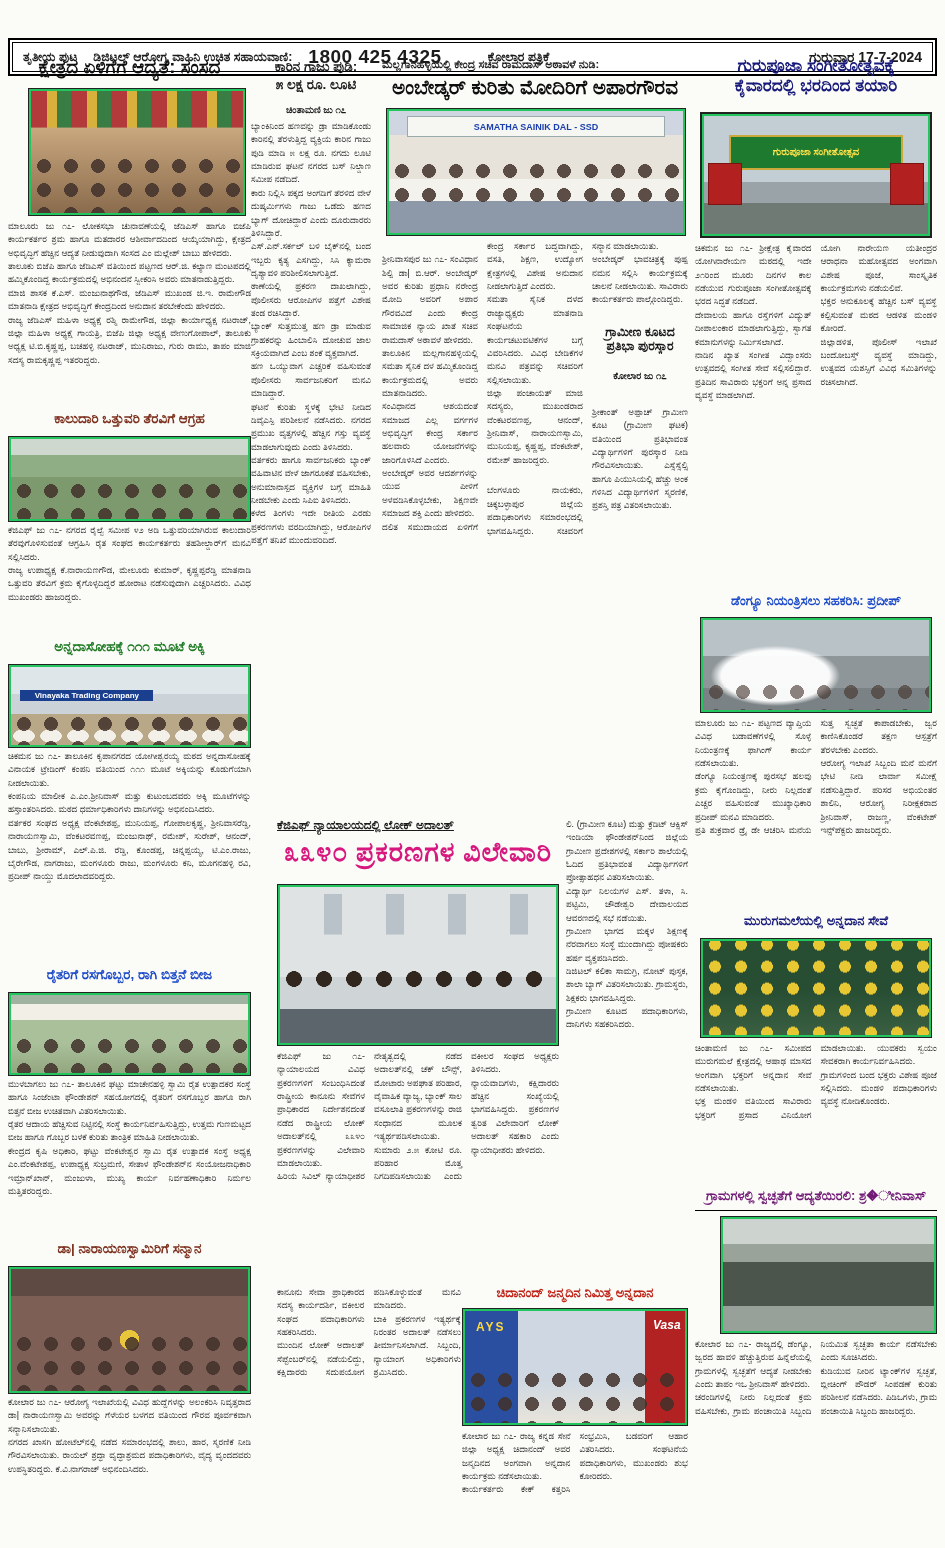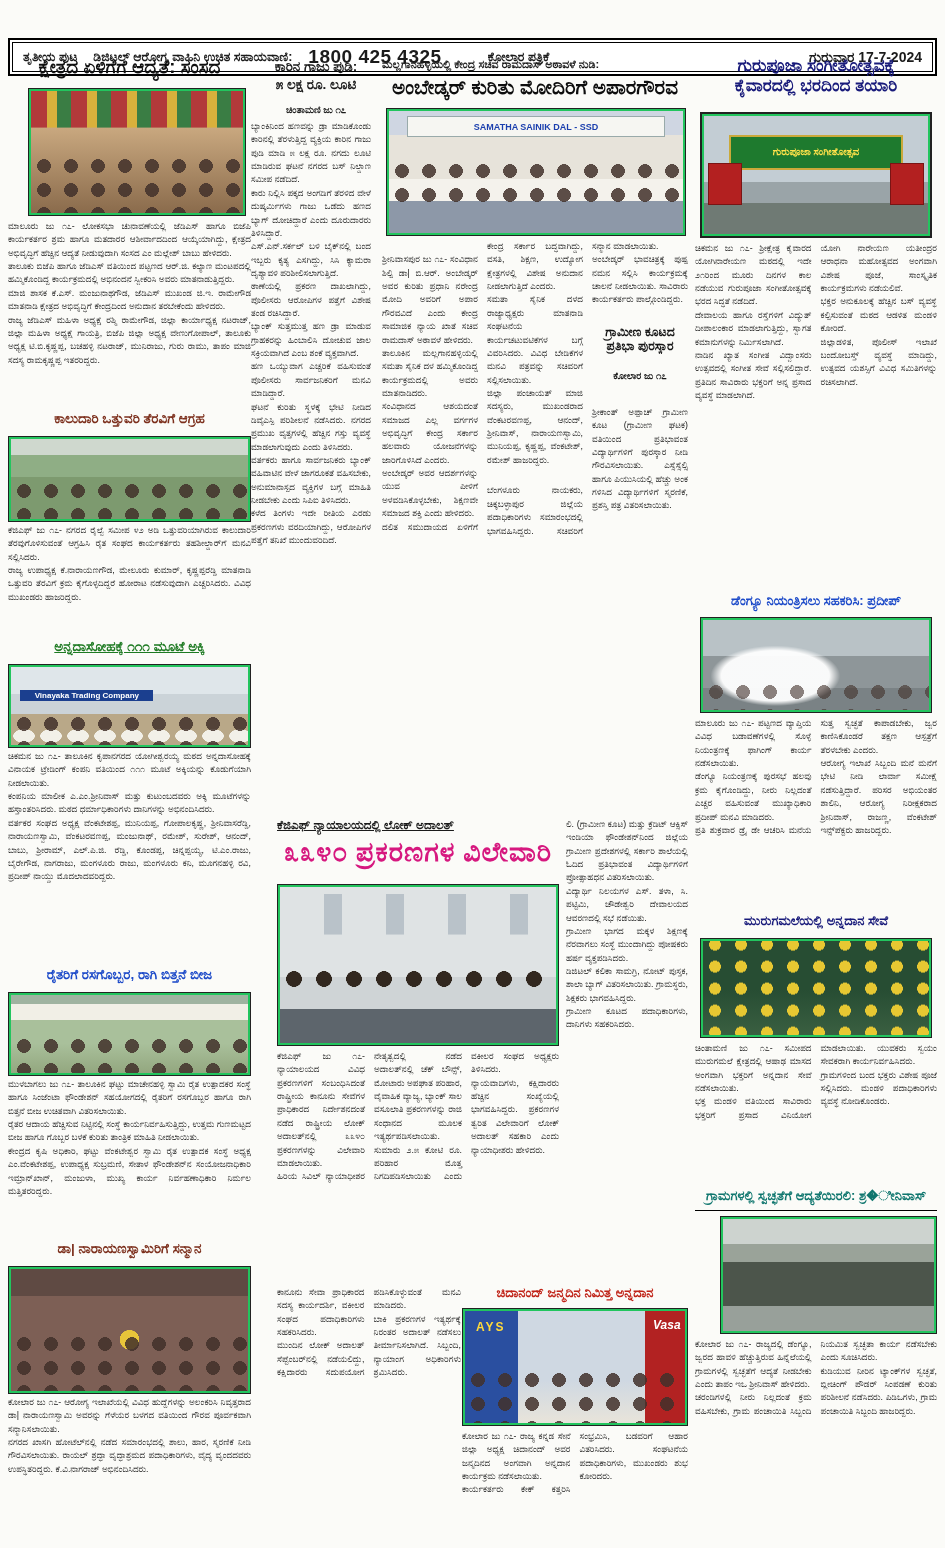--- a/index.html
+++ b/index.html
@@ -28,21 +28,21 @@
   .kicker-u{text-decoration:underline;font-size:12px;}
   .hl-center{font-size:20px;color:#0e0e0e;}
   .hl-right{font-size:17px;color:#181a7a;}
   .hl-magenta{font-size:27px;color:#d6187f;letter-spacing:1px;}
   .sub{font-weight:bold;text-align:center;font-size:13px;line-height:1.1;overflow:hidden;}
   .sub-maroon{color:#7c2f1c;}
   .sub-green{color:#1d7a22;}
   .sub-blue{color:#1b49c8;}
   .sub-navy{color:#181a7a;}
   .sub-red{color:#c02418;}
-  .sub-black{color:#0f766e;border-bottom:1.5px solid #000;padding-bottom:19px;}
+  .sub-black{color:#701a75;border-bottom:1.5px solid #000;padding-bottom:19px;}
 
   
   .photo{border:1px solid #222;background:#22c55e;padding:2px;}
   .photo-inner{position:relative;width:100%;height:100%;overflow:hidden;}
   .people{position:absolute;left:0;right:0;bottom:0;height:46%;opacity:.85;
           background:radial-gradient(circle 7px at 13px 9px,#41302a 97%,transparent) 0 0/27px 24px repeat;}
   .ph-stage{background:repeating-linear-gradient(90deg,#b23a3a 0 16px,#d8b13c 16px 26px,#3a7d44 26px 40px) 0 0/100% 30% no-repeat,
             linear-gradient(180deg,#c9a87f 30%,#8a6b4c 100%);}
   .ph-field{background:linear-gradient(180deg,#cfd8ce 0 20%,#8fae85 20% 48%,#7d9a6f 48% 100%);}
   .ph-sacks{background:radial-gradient(ellipse 11px 7px at 13px 8px,#f2f0e8 96%,transparent) 0 100%/27px 17px repeat-x,
@@ -101,21 +101,21 @@
 
   <div class="abs sub sub-maroon" style="left:8px;top:412px;width:243px;height:22px;font-size:13.5px;">ಕಾಲುದಾರಿ ಒತ್ತುವರಿ ತೆರವಿಗೆ ಆಗ್ರಹ</div>
   <div class="abs photo" style="left:8px;top:436px;width:243px;height:86px;">
     <div class="photo-inner ph-field">
         <div class="people"></div>
       </div>
   </div>
   <div class="abs body-text" style="left:8px;top:524px;width:243px;height:114px;">ಕೆಜಿಎಫ್ ಜು ೧೭- ನಗರದ ರೈಲ್ವೆ ಸಮೀಪ ೪೨ ಅಡಿ ಒತ್ತುವರಿಯಾಗಿರುವ ಕಾಲುದಾರಿ ತೆರವುಗೊಳಿಸುವಂತೆ ಆಗ್ರಹಿಸಿ ರೈತ ಸಂಘದ ಕಾರ್ಯಕರ್ತರು ತಹಶೀಲ್ದಾರ್‌ಗೆ ಮನವಿ ಸಲ್ಲಿಸಿದರು.
 ರಾಜ್ಯ ಉಪಾಧ್ಯಕ್ಷ ಕೆ.ನಾರಾಯಣಗೌಡ, ಮೇಲೂರು ಕುಮಾರ್, ಕೃಷ್ಣಪ್ಪರೆಡ್ಡಿ ಮಾತನಾಡಿ ಒತ್ತುವರಿ ತೆರವಿಗೆ ಕ್ರಮ ಕೈಗೊಳ್ಳದಿದ್ದರೆ ಹೋರಾಟ ನಡೆಸುವುದಾಗಿ ಎಚ್ಚರಿಸಿದರು. ವಿವಿಧ ಮುಖಂಡರು ಹಾಜರಿದ್ದರು.</div>
 
-  <div class="abs sub sub-green" style="left:8px;top:640px;width:243px;height:22px;font-size:13.5px;text-decoration:underline;">ಅನ್ನದಾಸೋಹಕ್ಕೆ ೧೧೧ ಮೂಟೆ ಅಕ್ಕಿ</div>
+  <div class="abs sub sub-green" style="left:8px;top:640px;width:243px;height:22px;font-size:13.5px;">ಅನ್ನದಾಸೋಹಕ್ಕೆ ೧೧೧ ಮೂಟೆ ಅಕ್ಕಿ</div>
   <div class="abs photo" style="left:8px;top:664px;width:243px;height:84px;">
     <div class="photo-inner ph-sacks">
       <div class="band band-sign">Vinayaka Trading Company</div>
       <div class="people" style="height:38%;"></div>
     </div>
   </div>
   <div class="abs body-text" style="left:8px;top:750px;width:243px;height:216px;">ಚಿಕಮನ ಜು ೧೭- ತಾಲೂಕಿನ ಕೃಪಾನಗರದ ಯೋಗೀಶ್ವರಯ್ಯ ಮಠದ ಅನ್ನದಾಸೋಹಕ್ಕೆ ವಿನಾಯಕ ಟ್ರೇಡಿಂಗ್ ಕಂಪನಿ ವತಿಯಿಂದ ೧೧೧ ಮೂಟೆ ಅಕ್ಕಿಯನ್ನು ಕೊಡುಗೆಯಾಗಿ ನೀಡಲಾಯಿತು.
 ಕಂಪನಿಯ ಮಾಲೀಕ ಎ.ಎಂ.ಶ್ರೀನಿವಾಸ್ ಮತ್ತು ಕುಟುಂಬದವರು ಅಕ್ಕಿ ಮೂಟೆಗಳನ್ನು ಹಸ್ತಾಂತರಿಸಿದರು. ಮಠದ ಧರ್ಮಾಧಿಕಾರಿಗಳು ದಾನಿಗಳನ್ನು ಅಭಿನಂದಿಸಿದರು.
 ವರ್ತಕರ ಸಂಘದ ಅಧ್ಯಕ್ಷ ವೆಂಕಟೇಶಪ್ಪ, ಮುನಿಯಪ್ಪ, ಗೋಪಾಲಕೃಷ್ಣ, ಶ್ರೀನಿವಾಸರೆಡ್ಡಿ, ನಾರಾಯಣಸ್ವಾಮಿ, ವೆಂಕಟರವಣಪ್ಪ, ಮಂಜುನಾಥ್, ರಮೇಶ್, ಸುರೇಶ್, ಆನಂದ್, ಬಾಬು, ಶ್ರೀರಾಮ್, ಎಲ್.ಪಿ.ಜಿ. ರೆಡ್ಡಿ, ಕೊಂಡಪ್ಪ, ಚಿನ್ನಪ್ಪಯ್ಯ, ಟಿ.ಎಂ.ರಾಜು, ಬೈರೇಗೌಡ, ನಾಗರಾಜು, ಮಂಗಳೂರು ರಾಜು, ಮಂಗಳೂರು ಕನಿ, ಮೂಗನಹಳ್ಳಿ ರವಿ, ಪ್ರದೀಪ್ ನಾಯ್ಡು ಮೊದಲಾದವರಿದ್ದರು.</div>
 

